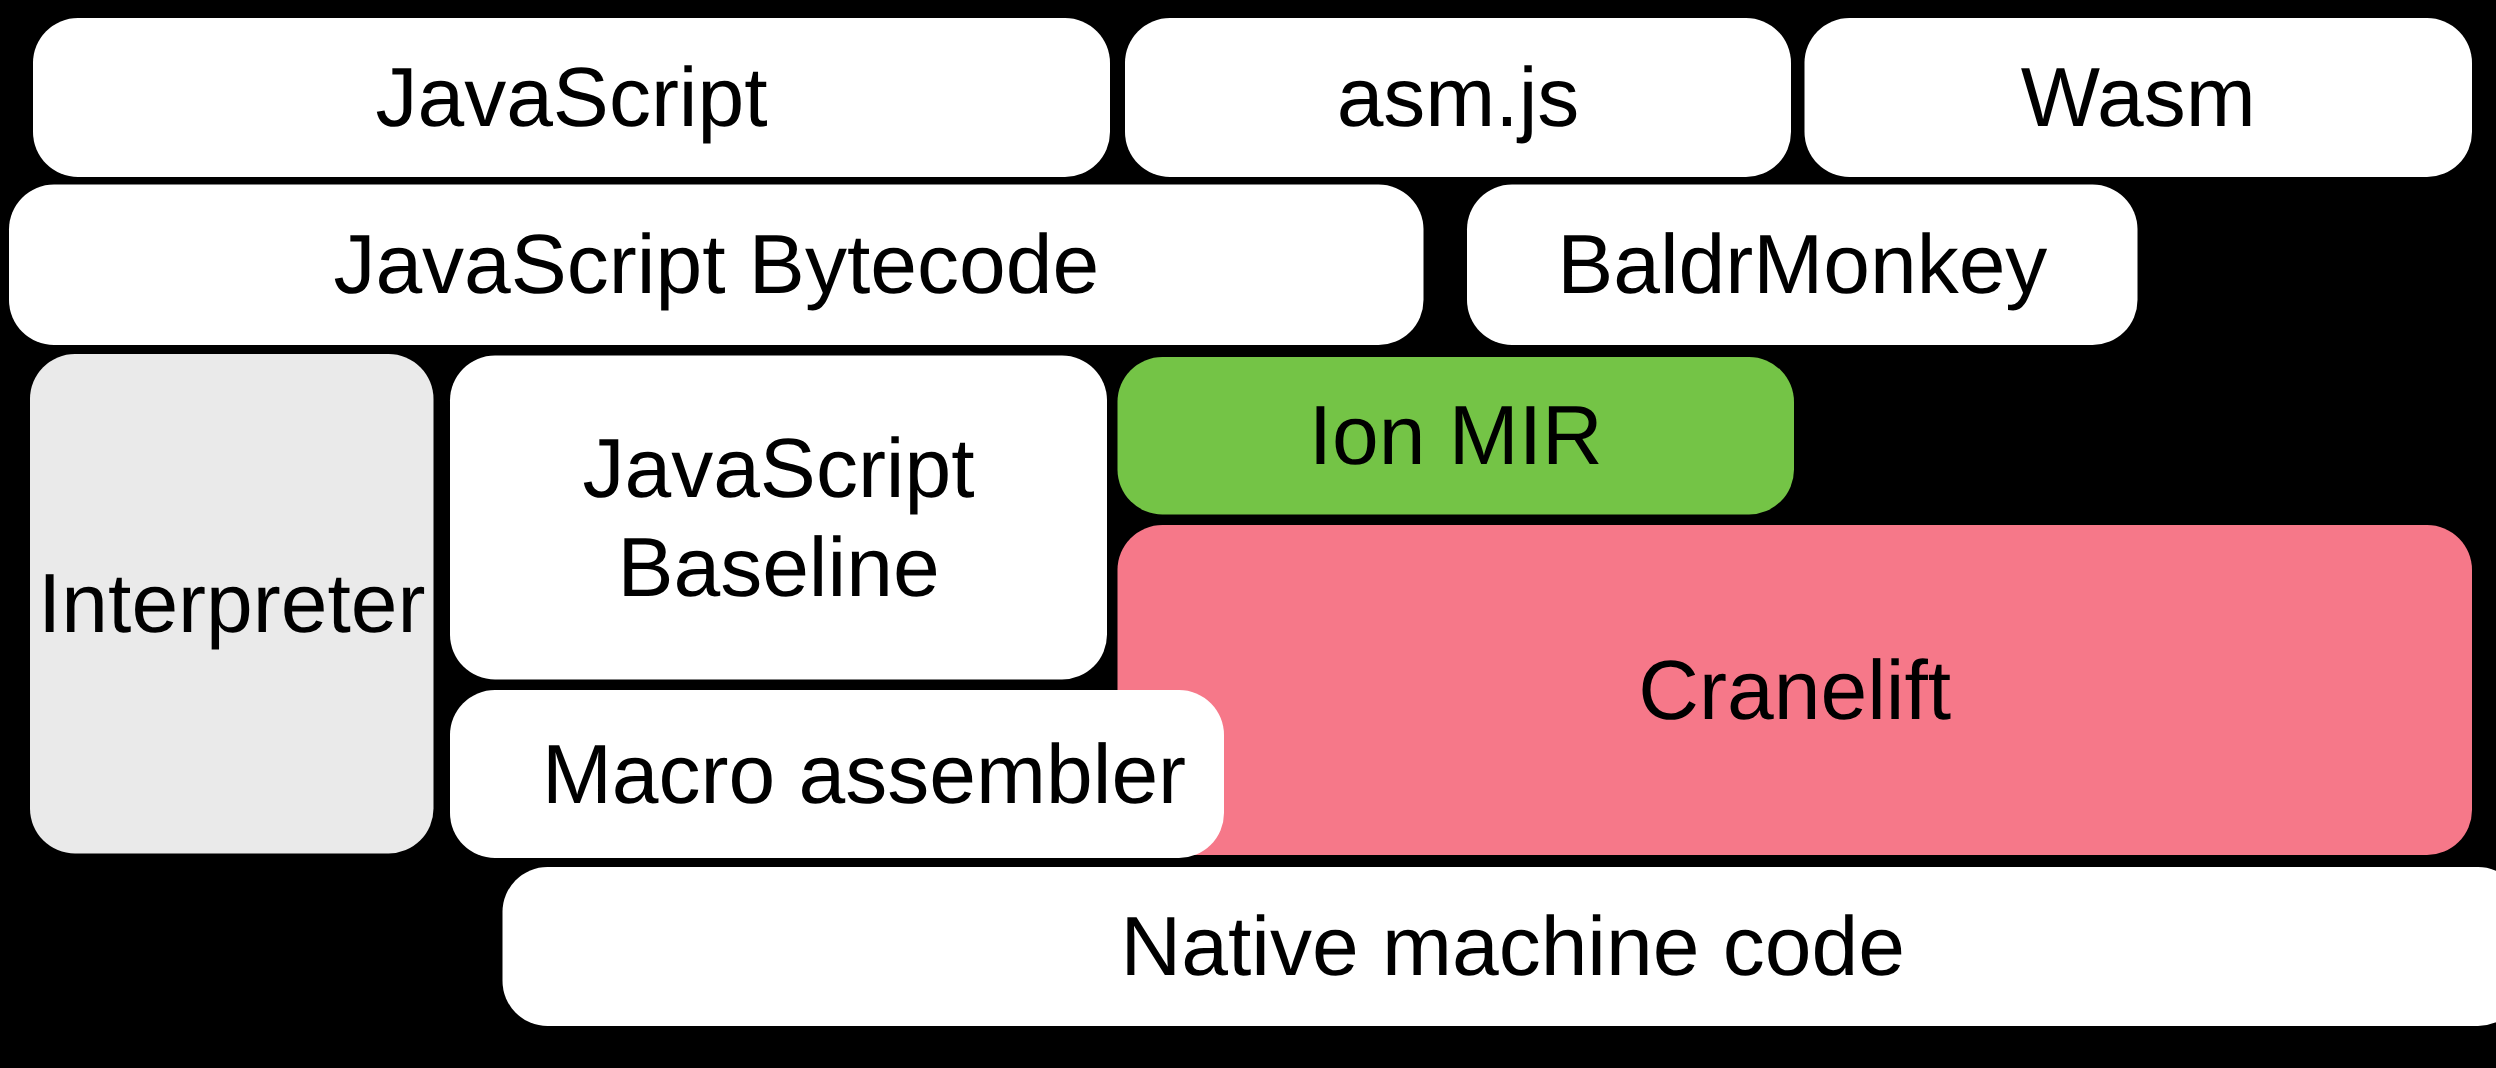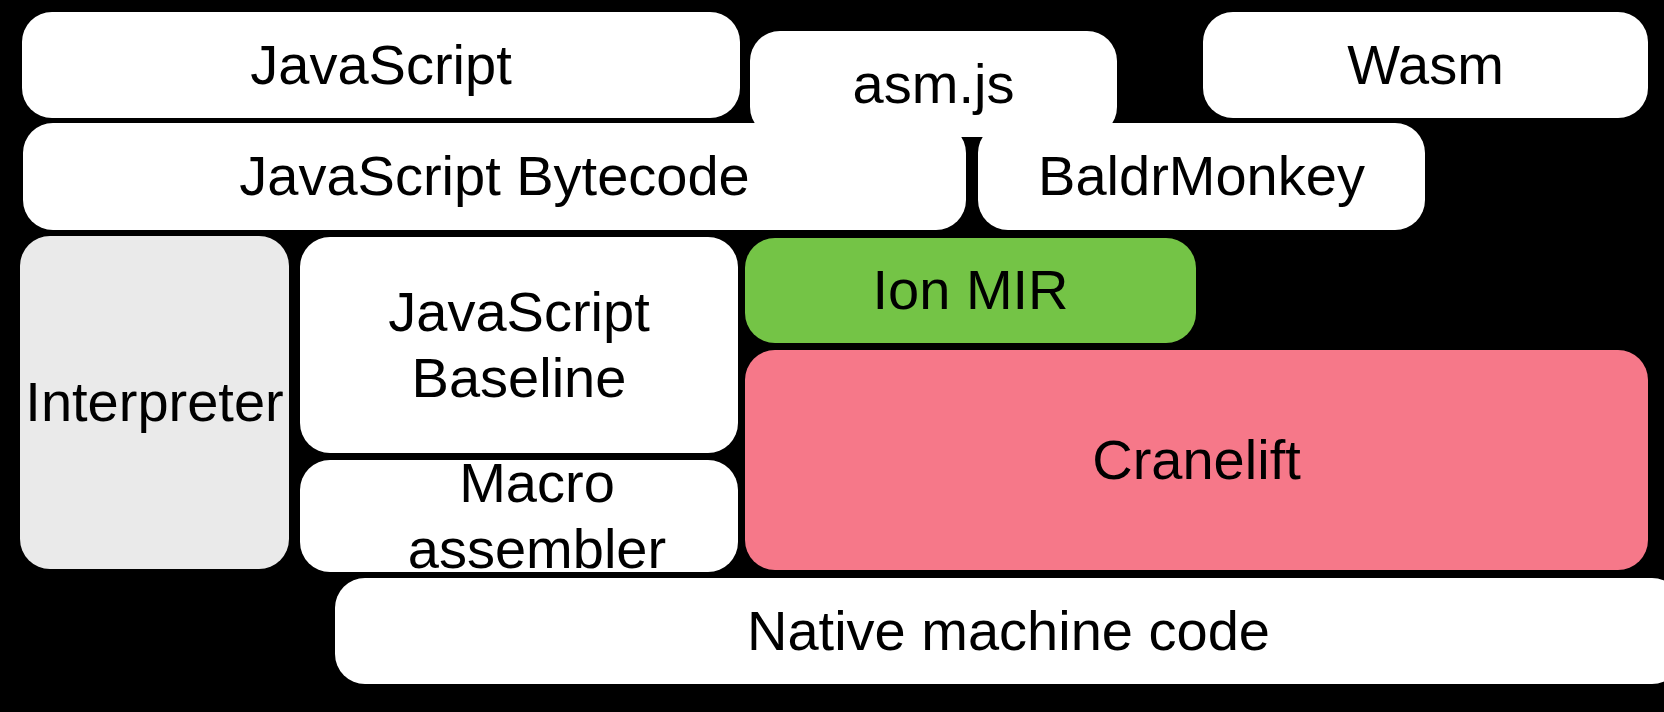--- a/index.html
+++ b/index.html
@@ -30,30 +30,30 @@
     text-align: center;
     white-space: pre-line;
   }
   .fill-white { background: #ffffff; }
   .fill-gray  { background: #eaeaea; }
   .fill-green { background: #74c446; }
   .fill-pink  { background: #f67889; }
 
   
   #n-javascript        { left: 22px;   top: 12px;  width: 718px;  height: 106px; }
-  #n-asmjs             { left: 750px;  top: 12px;  width: 367px;  height: 106px; margin-top: 19px; }
+  #n-asmjs             { left: 750px;  top: 12px;  width: 444px;  height: 106px; }
   #n-wasm              { left: 1203px; top: 12px;  width: 445px;  height: 106px; align-items: center; }
-  #n-bytecode          { left: 23px;   top: 123px; width: 943px;  height: 107px; }
+  #n-bytecode          { left: 6px;   top: 123px; width: 943px;  height: 107px; }
   #n-baldrmonkey       { left: 978px;  top: 123px; width: 447px;  height: 107px; }
   #n-interpreter       { left: 20px;   top: 236px; width: 269px;  height: 333px; }
   #n-baseline          { left: 300px;  top: 237px; width: 438px;  height: 216px; }
   #n-baseline .label   { max-width: 300px; }
   #n-ionmir            { left: 745px;  top: 238px; width: 451px;  height: 105px; }
   #n-cranelift         { left: 745px;  top: 350px; width: 903px;  height: 220px; align-items: center; }
-  #n-macroassembler    { left: 300px;  top: 460px; width: 438px;  height: 112px; padding-left: 36px; }
+  #n-macroassembler    { left: 300px;  top: 460px; width: 516px;  height: 112px; padding-left: 36px; }
   #n-nativecode        { left: 300px;  top: 578px; width: 1347px; height: 106px; margin-left: 35px; }
 </style>
 </head>
 <body>
 
 <div class="canvas">
 
   <div class="node fill-white" id="n-javascript">
     <span class="label">JavaScript</span>
   </div>

